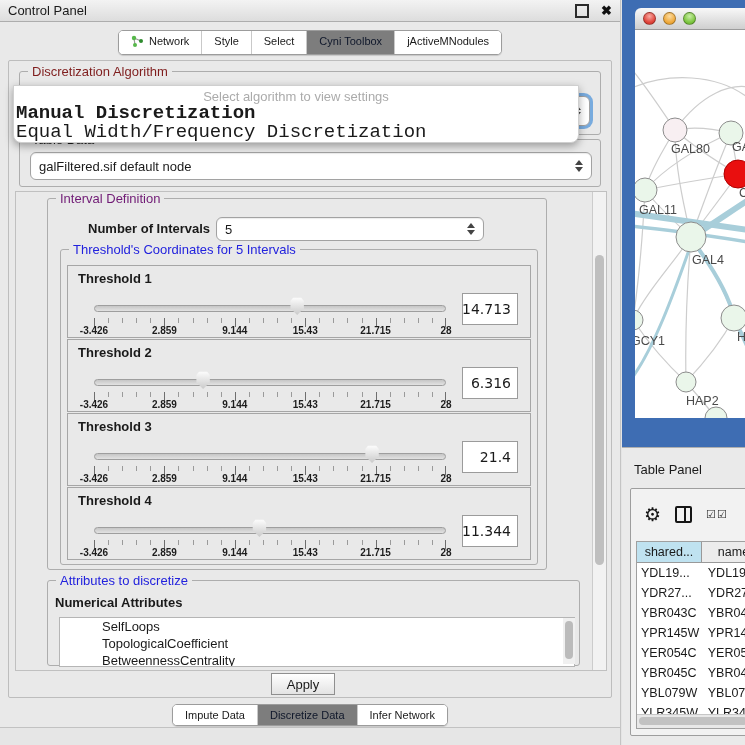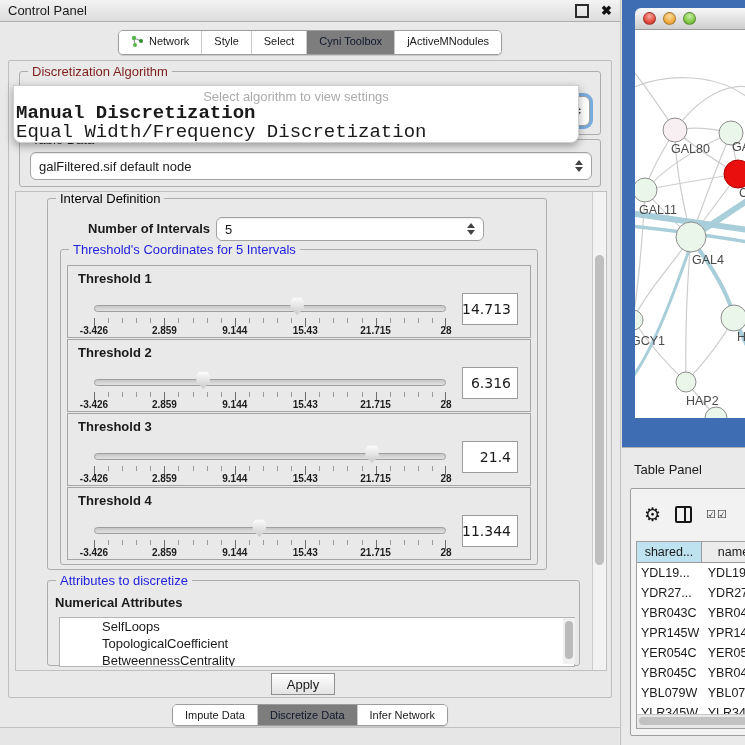--- a/index.html
+++ b/index.html
@@ -16,21 +16,21 @@
   .tabbar{position:absolute;left:0;top:30px;width:620px;display:flex;justify-content:center;}
   .tabgroup{display:inline-flex;border:1px solid #9C9C9C;border-radius:5px;overflow:hidden;background:#FFFFFF;box-shadow:0 1px 1px rgba(0,0,0,.15);}
   .tab{padding:4px 12px;font-size:11px;display:flex;align-items:flex-start;gap:5px;border-left:1px solid #C9C9C9;white-space:nowrap;background:#FFF;}
   .tab:first-child{border-left:none;}
   .tab.selected{background:#7D7D7D;color:#0f172a;}
   
   .main-panel{position:absolute;left:8px;top:60px;width:604px;height:638px;border:1px solid #BDBDBD;border-radius:2px;background:#E9E9E9;box-sizing:border-box;}
   .group{position:absolute;border:1px solid #ADADAD;border-radius:3px;box-sizing:border-box;}
   .legend{position:absolute;top:-8px;left:8px;background:#E9E9E9;padding:0 4px;font-size:13px;line-height:15px;white-space:nowrap;}
   .legend.gray{color:#7f1d1d;}
-  .legend.green{color:#000000;}
+  .legend.green{color:#701a75;}
   .legend.blue{color:#2222DD;}
   
   .combo{position:absolute;background:#FFF;border:1px solid #A2A2A2;border-radius:6px;display:flex;align-items:center;
          padding:0 8px;box-sizing:border-box;font-size:13px;box-shadow:inset 0 1px 1px rgba(0,0,0,.08);}
   .combo .val{flex:1;overflow:hidden;white-space:nowrap;}
   .stepper{display:flex;flex-direction:column;align-items:center;gap:2px;margin-left:4px;}
   .stepper i{width:0;height:0;border-left:4px solid transparent;border-right:4px solid transparent;display:block;}
   .stepper .up{border-bottom:5px solid #444;}
   .stepper .dn{border-top:5px solid #444;}
   .focus-ring{box-shadow:0 0 0 3px rgba(100,160,220,.85);}

